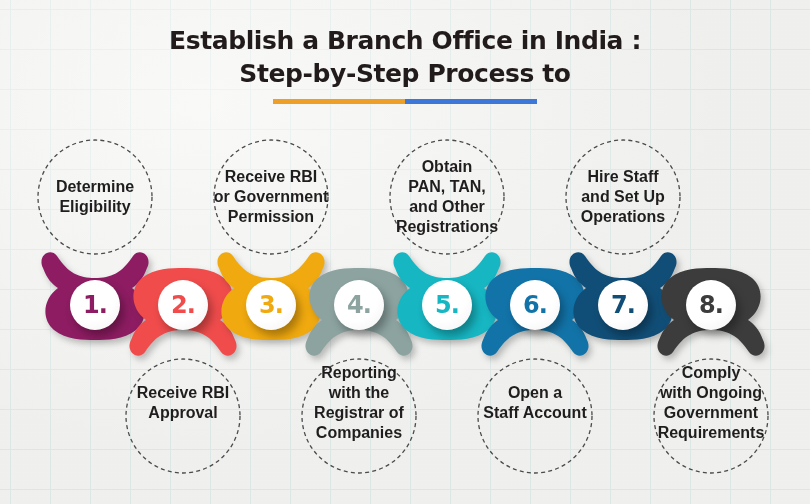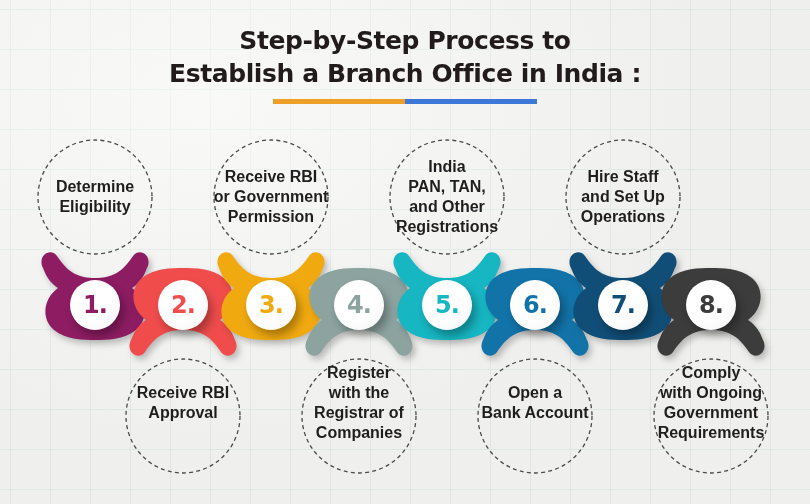--- a/index.html
+++ b/index.html
@@ -59,22 +59,22 @@
     font-family:"DejaVu Sans","Liberation Sans",sans-serif;
     font-weight:bold;font-size:24px;letter-spacing:-1px;
   }
 </style>
 </head>
 <body>
 
 <div class="canvas">
 
   <div class="title-block">
+    <div class="title-line">Establish a Branch Office in India :</div>
     <div class="title-line">Step-by-Step Process to</div>
-    <div class="title-line">Establish a Branch Office in India :</div>
     <div class="underline">
       <div style="background-color: rgb(237, 159, 39);"></div>
       <div style="background-color: rgb(61, 120, 216);"></div>
     </div>
   </div>
 
   <div class="step odd" style="left: 95px; color: rgb(141, 28, 98);">
     <svg class="ring" viewBox="0 0 116 116">
         <circle cx="58" cy="58" r="57" fill="none" stroke="#4a4a4a" stroke-width="1.3" stroke-dasharray="4 3.2"></circle>
       </svg>
@@ -120,58 +120,58 @@
       </div>
     <div class="num-circle">
         <span>3.</span>
       </div>
   </div>
 
   <div class="step even" style="left: 359px; color: rgb(140, 163, 160);">
     <svg class="ring" viewBox="0 0 116 116">
         <circle cx="58" cy="58" r="57" fill="none" stroke="#4a4a4a" stroke-width="1.3" stroke-dasharray="4 3.2"></circle>
       </svg>
-    <div class="step-label">Register
+    <div class="step-label">Reporting
 with the
 Registrar of
 Companies</div>
     <div class="claw-wrap">
         <svg viewBox="0 0 112 92">
           <path fill="currentColor" d="M 4,19 C -2,7 11,-2 18,7 C 29,24 40,29 56,29 C 72,29 83,24 94,7 C 101,-2 114,7 108,19 C 104,30 99,35 93,39 C 108,50 110,70 97,81 C 85,91 67,91 56,91 C 45,91 27,91 15,81 C 2,70 4,50 19,39 C 13,35 8,30 4,19 Z"></path>
         </svg>
       </div>
     <div class="num-circle">
         <span>4.</span>
       </div>
   </div>
 
   <div class="step odd" style="left: 447px; color: rgb(22, 182, 194);">
     <svg class="ring" viewBox="0 0 116 116">
         <circle cx="58" cy="58" r="57" fill="none" stroke="#4a4a4a" stroke-width="1.3" stroke-dasharray="4 3.2"></circle>
       </svg>
-    <div class="step-label">India
+    <div class="step-label">Obtain
 PAN, TAN,
 and Other
 Registrations</div>
     <div class="claw-wrap">
         <svg viewBox="0 0 112 92">
           <path fill="currentColor" d="M 4,19 C -2,7 11,-2 18,7 C 29,24 40,29 56,29 C 72,29 83,24 94,7 C 101,-2 114,7 108,19 C 104,30 99,35 93,39 C 108,50 110,70 97,81 C 85,91 67,91 56,91 C 45,91 27,91 15,81 C 2,70 4,50 19,39 C 13,35 8,30 4,19 Z"></path>
         </svg>
       </div>
     <div class="num-circle">
         <span>5.</span>
       </div>
   </div>
 
   <div class="step even" style="left: 535px; color: rgb(18, 115, 168);">
     <svg class="ring" viewBox="0 0 116 116">
         <circle cx="58" cy="58" r="57" fill="none" stroke="#4a4a4a" stroke-width="1.3" stroke-dasharray="4 3.2"></circle>
       </svg>
     <div class="step-label">Open a
-Bank Account</div>
+Staff Account</div>
     <div class="claw-wrap">
         <svg viewBox="0 0 112 92">
           <path fill="currentColor" d="M 4,19 C -2,7 11,-2 18,7 C 29,24 40,29 56,29 C 72,29 83,24 94,7 C 101,-2 114,7 108,19 C 104,30 99,35 93,39 C 108,50 110,70 97,81 C 85,91 67,91 56,91 C 45,91 27,91 15,81 C 2,70 4,50 19,39 C 13,35 8,30 4,19 Z"></path>
         </svg>
       </div>
     <div class="num-circle">
         <span>6.</span>
       </div>
   </div>
 

